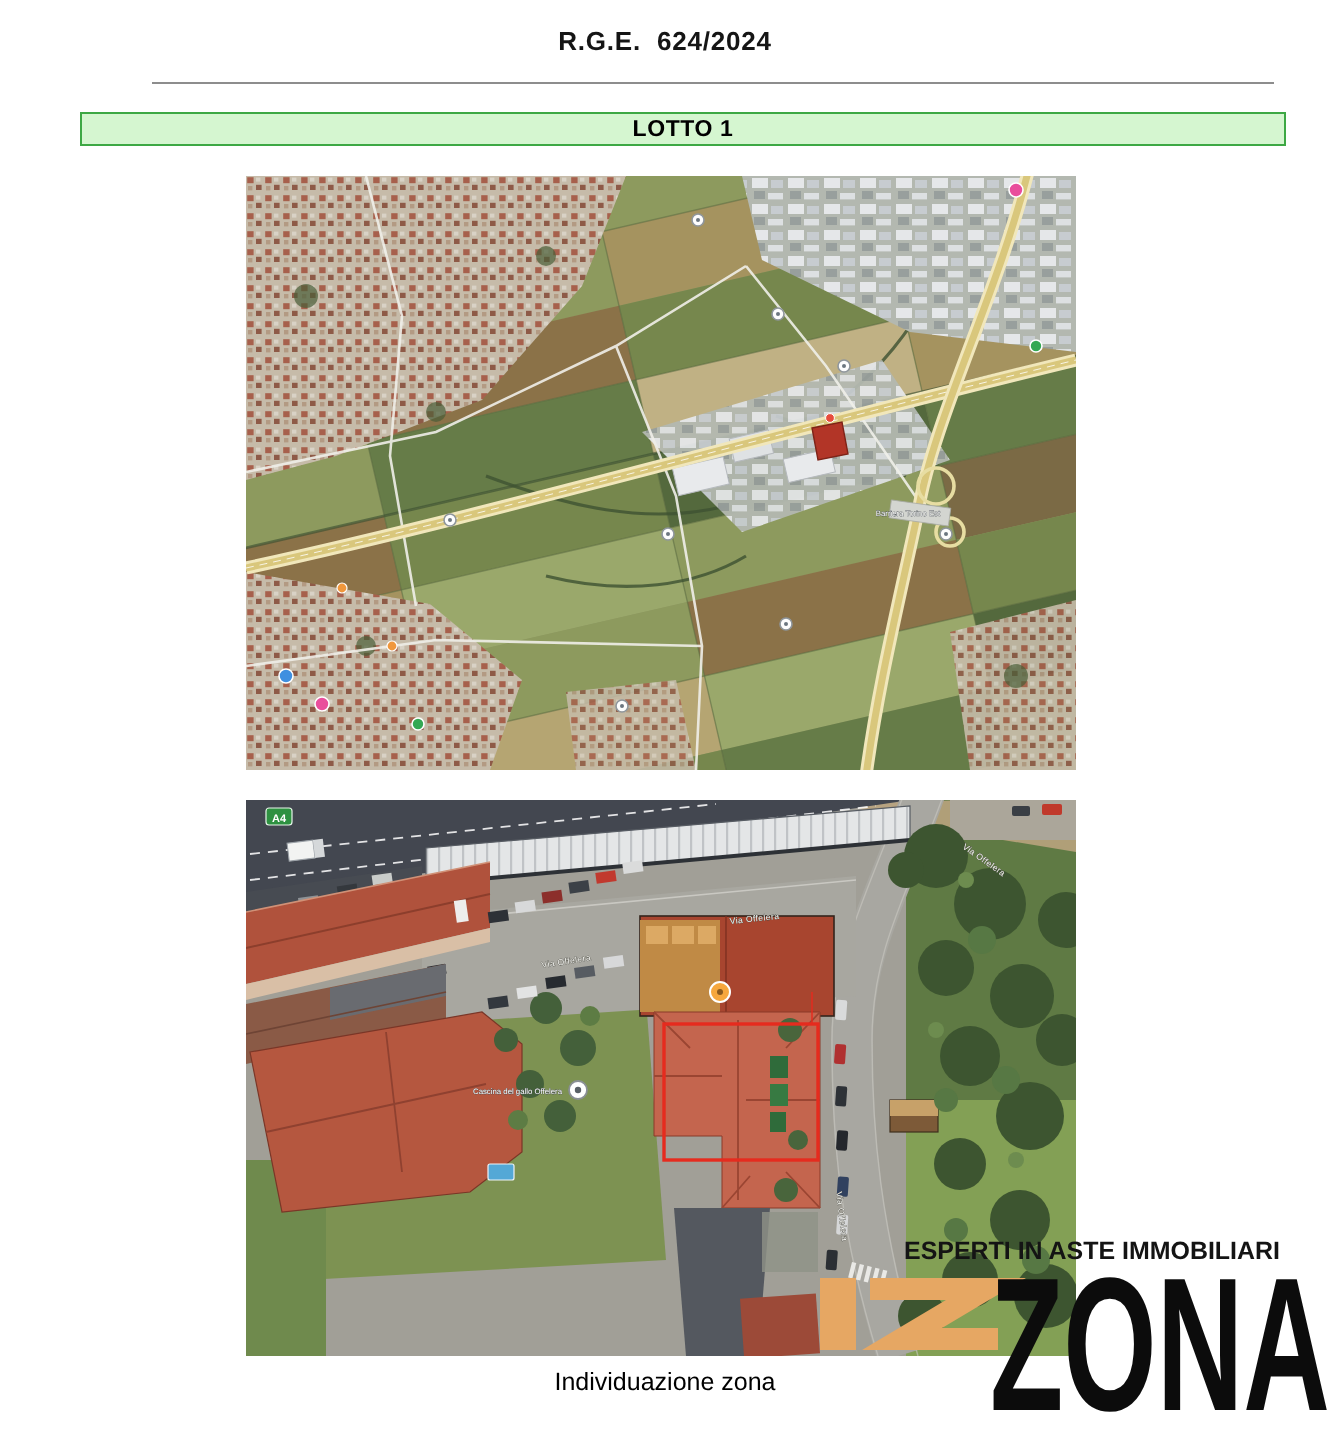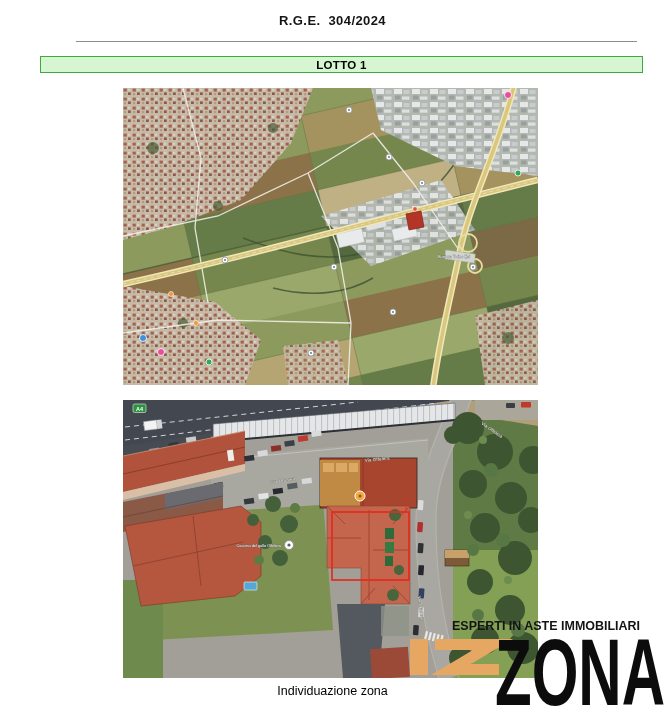--- a/index.html
+++ b/index.html
@@ -26,21 +26,21 @@
   .map-label-sm{font-size:3.9px;fill:#fdfdfb;stroke:#4c5258;stroke-width:.3;paint-order:stroke;}
   .badge-text{font-size:5.5px;font-weight:bold;fill:#ffffff;}
   .zona-text{font-weight:700;fill:#0c0c0c;}
   .tagline-text{font-weight:700;fill:#141414;}
 </style>
 </head>
 <body>
 
 <div class="page">
 
-  <div class="header-title">R.G.E.  304/2024</div>
+  <div class="header-title">R.G.E.  624/2024</div>
   <div class="rule"></div>
   <div class="lot-banner">LOTTO 1</div>
 
   <div class="map map--overview">
   <svg width="415" height="297" viewBox="0 0 415 297" role="img">
     <defs>
       <pattern id="m1town" width="9" height="9" patternUnits="userSpaceOnUse">
         <rect width="9" height="9" fill="#c6bba9"></rect>
         <rect x=".6" y=".6" width="3.2" height="3" fill="#a7604c"></rect>
         <rect x="5" y="4.4" width="2.8" height="2.6" fill="#8e5a47"></rect>

